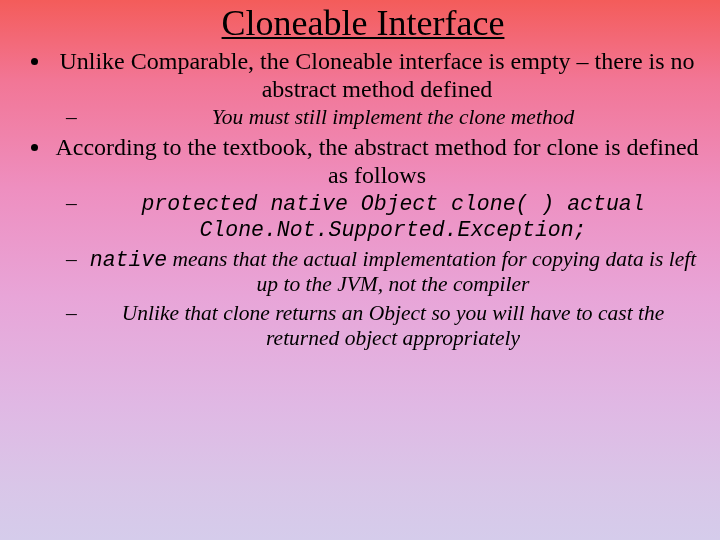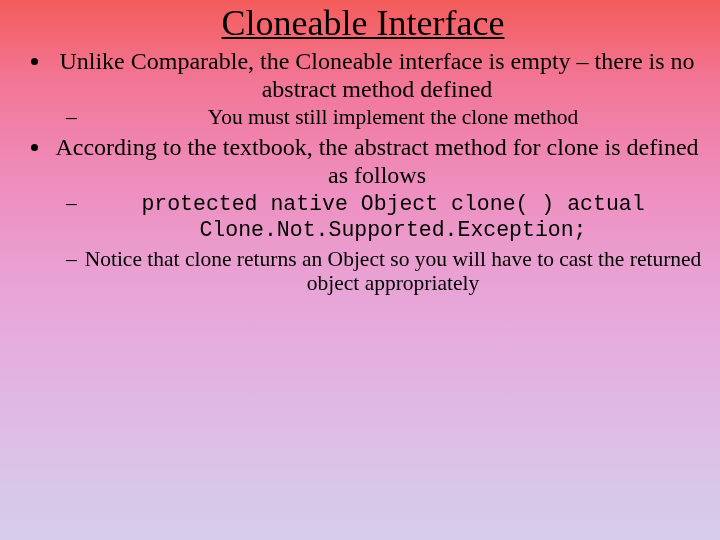--- a/index.html
+++ b/index.html
@@ -49,20 +49,21 @@
     list-style: none;
     margin: 2px 0 4px 0;
     padding-left: 18px;
     font-size: 21.5px;
     line-height: 1.15;
   }
   ul.sub > li {
     position: relative;
     padding-left: 14px;
     margin: 0 0 4px 0;
+    font-style: italic;
   }
   ul.sub > li::before {
     content: "–";
     position: absolute;
     left: -4px;
     top: 0;
   }
   .mono {
     font-family: "Courier New", Courier, monospace;
   }
@@ -84,19 +85,22 @@
       </ul>
     </li>
 
     <li>
       <span>According to the textbook, the abstract method for clone is defined as follows</span>
       <ul class="sub">
         <li>
           <span class="mono">protected native Object clone( ) actual Clone.Not.Supported.Exception;</span>
         </li>
         <li>
-          <span>Notice that clone returns an Object so you will have to cast the returned object appropriately</span>
+          <span class="mono">native</span><span> means that the actual implementation for copying data is left up to the JVM, not the compiler</span>
+        </li>
+        <li>
+          <span>Unlike that clone returns an Object so you will have to cast the returned object appropriately</span>
         </li>
       </ul>
     </li>
 
   </ul>
 </div>
 
 </body></html>

